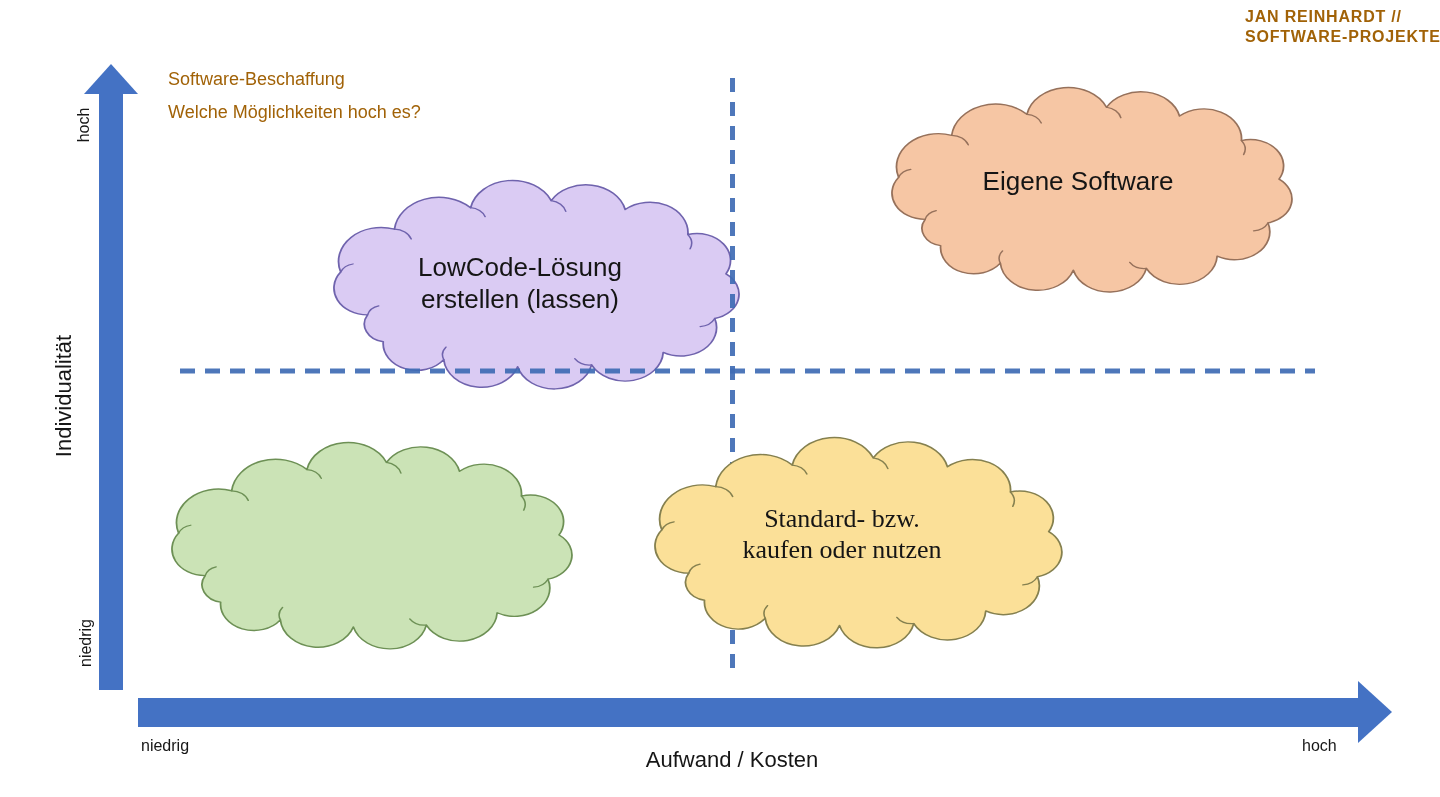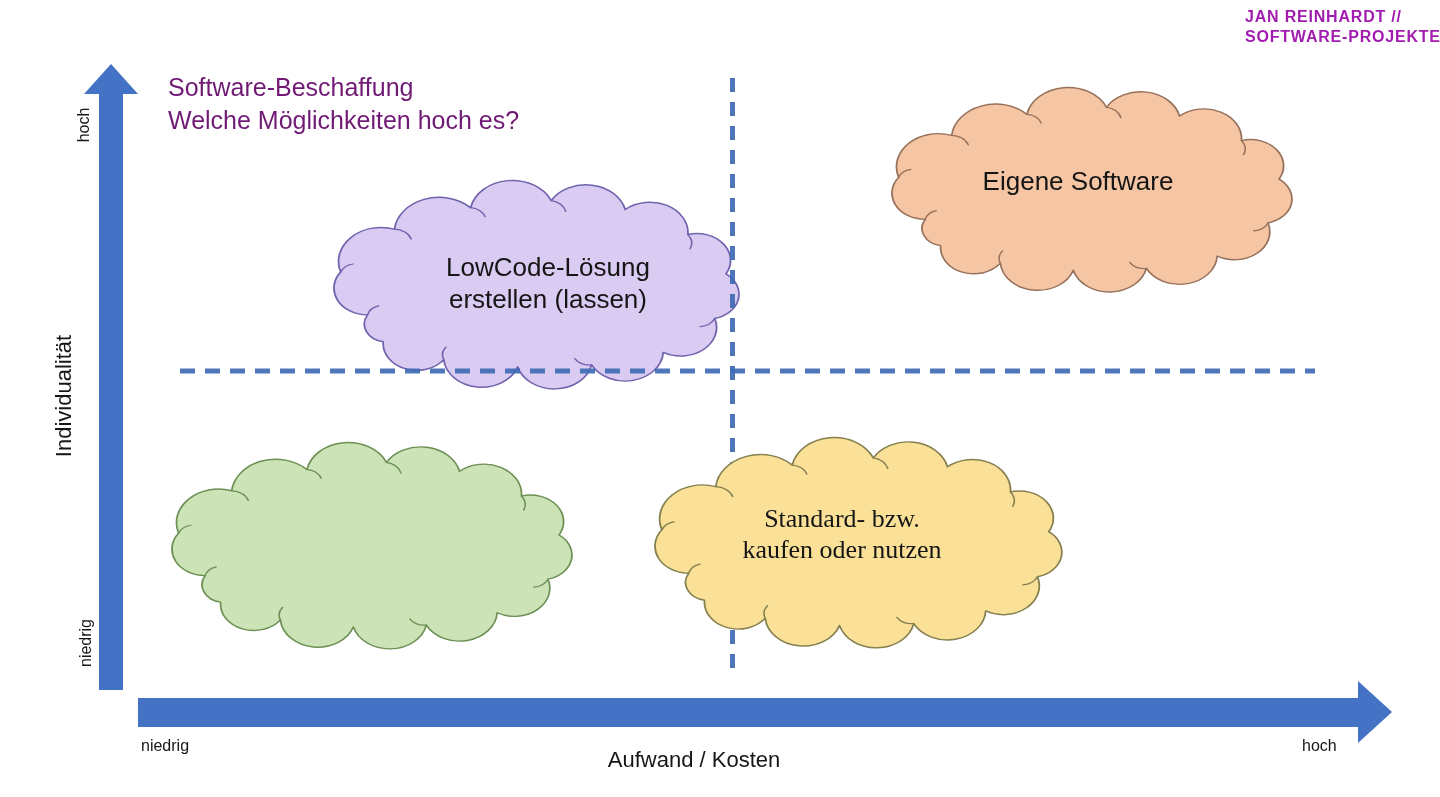--- a/index.html
+++ b/index.html
@@ -14,30 +14,30 @@
   .stage { position: absolute; inset: 0; }
   svg.shapes { position: absolute; left: 0; top: 0; }
 
   .watermark {
     position: absolute;
     left: 1245px; top: 7px;
     font-weight: bold;
     font-size: 16px;
     line-height: 20px;
     letter-spacing: 0.8px;
-    color: #a21caf;
+    color: #a16207;
     white-space: nowrap;
   }
 
   .diagram-title {
     position: absolute;
-    left: 168px; top: 71px;
-    font-size: 25px;
+    left: 168px; top: 63px;
+    font-size: 18px;
     line-height: 33px;
-    color: #701a75;
+    color: #a16207;
     white-space: nowrap;
   }
 
   .cloud-label {
     position: absolute;
     text-align: center;
     font-size: 26px;
     line-height: 32px;
     color: #151515;
     white-space: nowrap;
@@ -54,21 +54,21 @@
     position: absolute;
     font-size: 16px;
     color: #161616;
     white-space: nowrap;
   }
   .rot {
     transform: translate(-50%, -50%) rotate(-90deg);
   }
   .x-axis-title {
     position: absolute;
-    left: 694px; top: 760px;
+    left: 732px; top: 760px;
     transform: translate(-50%, -50%);
     font-size: 22px;
     color: #161616;
     white-space: nowrap;
   }
 </style>
 </head>
 <body>
 
 <div class="stage">
@@ -112,21 +112,21 @@
   </div>
 
   <div class="axis-label-big rot" style="left:64px; top:396px;">Individualität</div>
   <div class="axis-label-small rot" style="left:84px; top:125px;">hoch</div>
   <div class="axis-label-small rot" style="left:86px; top:643px;">niedrig</div>
 
   <div class="axis-label-small" style="left:141px; top:737px;">niedrig</div>
   <div class="axis-label-small" style="left:1302px; top:737px;">hoch</div>
   <div class="x-axis-title">Aufwand / Kosten</div>
 
-  <div class="cloud-label" style="left:520px; top:283px;margin-left:28px;">
+  <div class="cloud-label" style="left:520px; top:283px;">
     <div>LowCode-Lösung</div>
     <div>erstellen (lassen)</div>
   </div>
 
   <div class="cloud-label" style="left:1078px; top:181px;">
     <div>Eigene Software</div>
   </div>
 
 
   <div class="cloud-label" style="left:842px; top:534px; line-height:31px;font-family:Liberation Serif, serif;">

